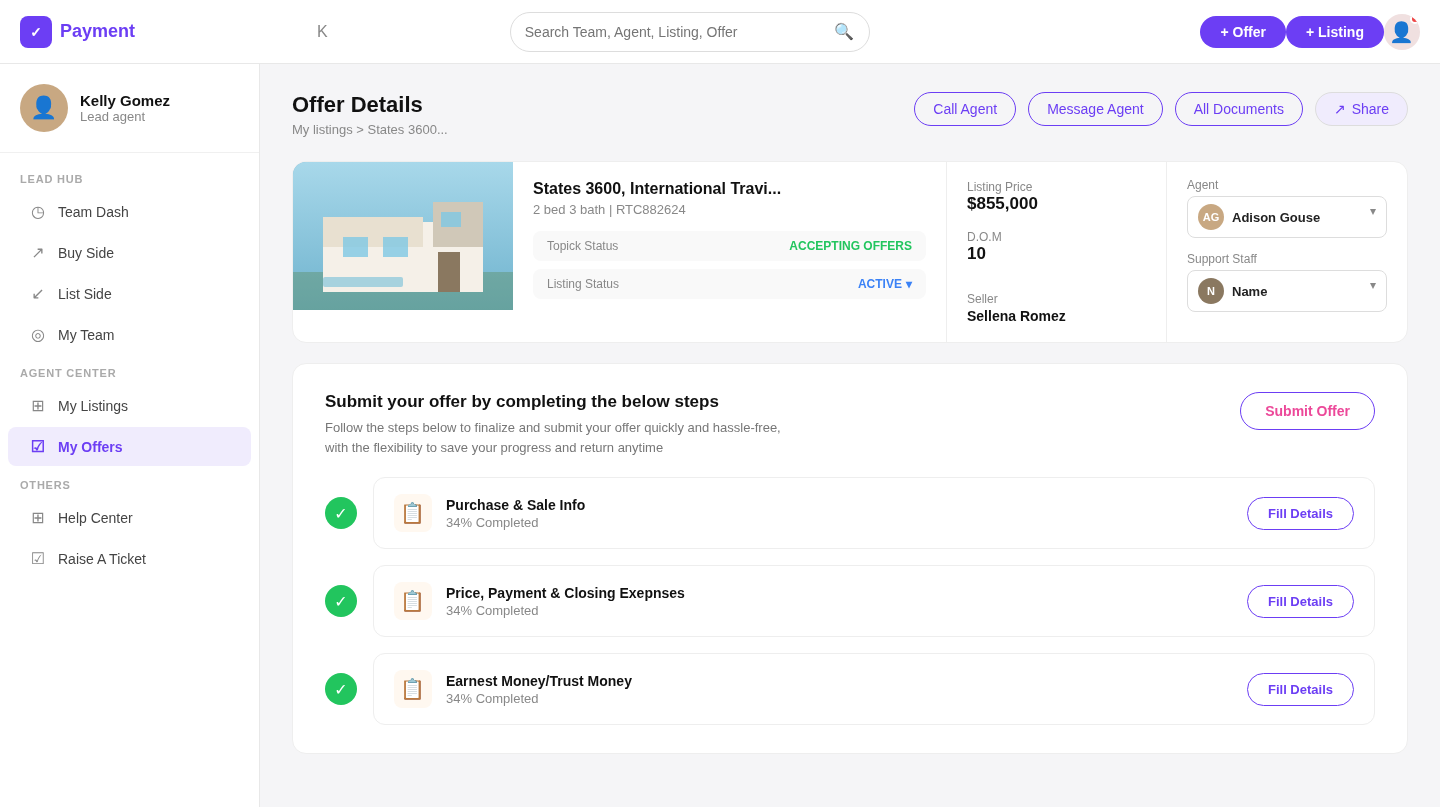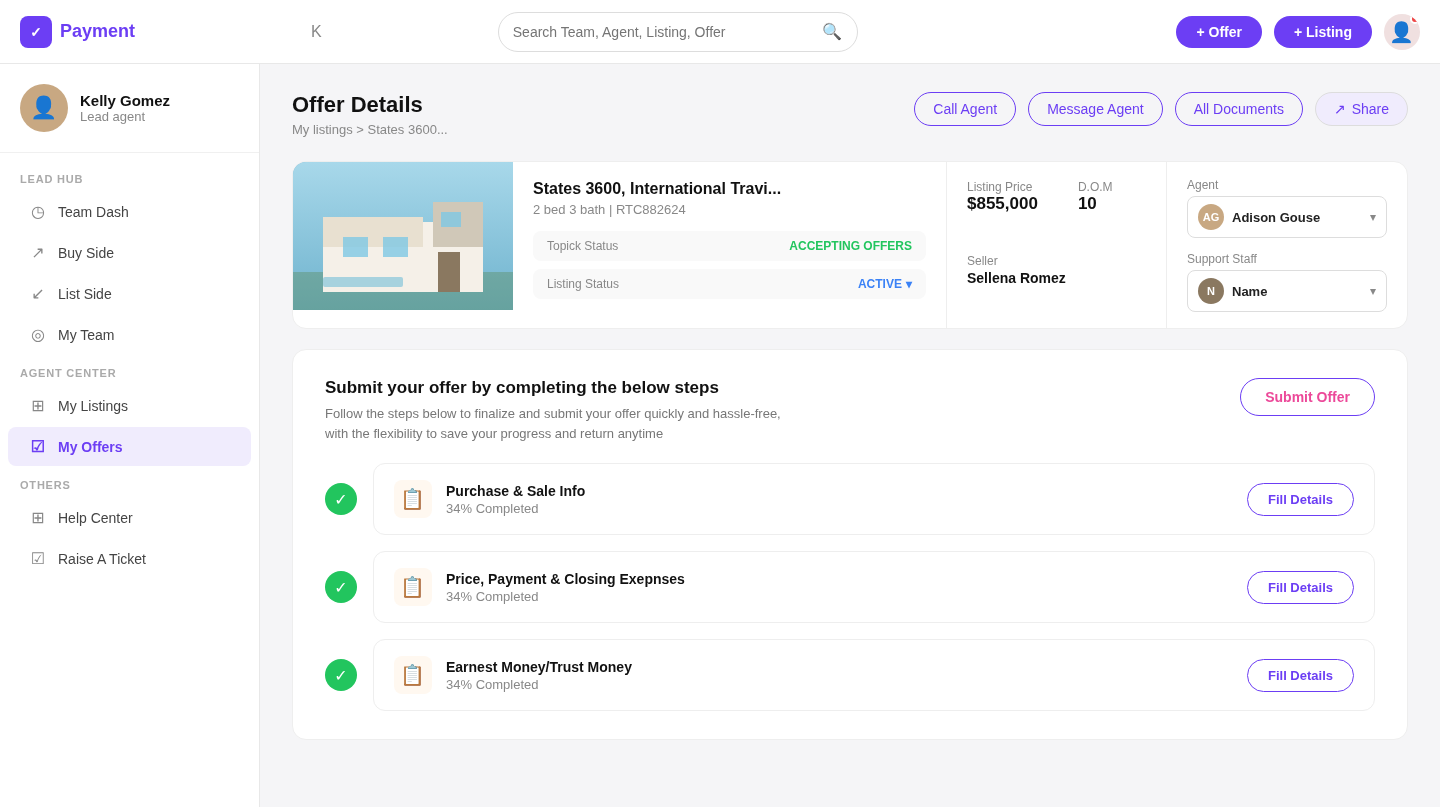--- a/index.html
+++ b/index.html
@@ -39,21 +39,21 @@
       display: flex; align-items: center;
       border: 1px solid #ddd; border-radius: 24px;
       padding: 0 14px; height: 40px; background: #fff;
       gap: 8px;
     }
     .search-bar input {
       border: none; outline: none; flex: 1; font-size: 14px; color: #555;
       background: transparent;
     }
     .search-icon { color: #999; font-size: 16px; }
-    .nav-right { display: flex; align-items: center; gap: 12px; margin-left: auto; }
+    .nav-right { display: flex; align-items: center; gap: 0; margin-left: auto; }
     .btn-offer {
       background: #6c3ef4; color: #fff; border: none; border-radius: 20px;
       padding: 8px 20px; font-size: 14px; font-weight: 600; cursor: pointer;
     }
     .btn-listing {
       background: #6c3ef4; color: #fff; border: none; border-radius: 20px;
       padding: 8px 20px; font-size: 14px; font-weight: 600; cursor: pointer;
     }
     .avatar-nav {
       width: 36px; height: 36px; border-radius: 50%; background: #f0e0e0;
@@ -157,21 +157,21 @@
     .price-dom { font-size: 17px; font-weight: 700; color: #111; }
     .seller-block { margin-top: 12px; }
     .seller-label { font-size: 12px; color: #888; margin-bottom: 2px; }
     .seller-name { font-size: 14px; font-weight: 600; color: #111; }
     .listing-agent {
       width: 240px; padding: 16px 20px; display: flex; flex-direction: column; gap: 14px;
     }
     .agent-row { display: flex; flex-direction: column; gap: 4px; }
     .agent-row-label { font-size: 12px; color: #888; }
     .agent-select {
-      display: flex; align-items: center; gap: 24px;
+      display: flex; align-items: flex-start; gap: 24px;
       border: 1px solid #ddd; border-radius: 8px; padding: 7px 10px;
       cursor: pointer; justify-content: space-between;
     }
     .agent-select-left { display: flex; align-items: center; gap: 8px; }
     .agent-mini-avatar {
       width: 26px; height: 26px; border-radius: 50%; background: #c8a882;
       display: flex; align-items: center; justify-content: center; color: #fff; font-size: 11px; font-weight: 700;
     }
     .agent-select-name { font-size: 13px; font-weight: 600; }
     .chevron { color: #888; font-size: 12px; }
@@ -352,21 +352,21 @@
             <span class="status-label">Listing Status</span>
             <span class="status-val-blue">
               <span>ACTIVE</span>
               <span>▾</span>
             </span>
           </div>
         </div>
       </div>
 
       <div class="listing-prices">
-        <div style="display:flex; gap:40px; margin-bottom:20px;">
+        <div style="display:flex; gap:16px; margin-bottom:8px;flex-direction:column;">
           <div class="price-block">
             <span class="price-label">Listing Price</span>
             <span class="price-val">$855,000</span>
           </div>
           <div class="price-block">
             <span class="price-label">D.O.M</span>
             <span class="price-dom">10</span>
           </div>
         </div>
         <div class="seller-block">

